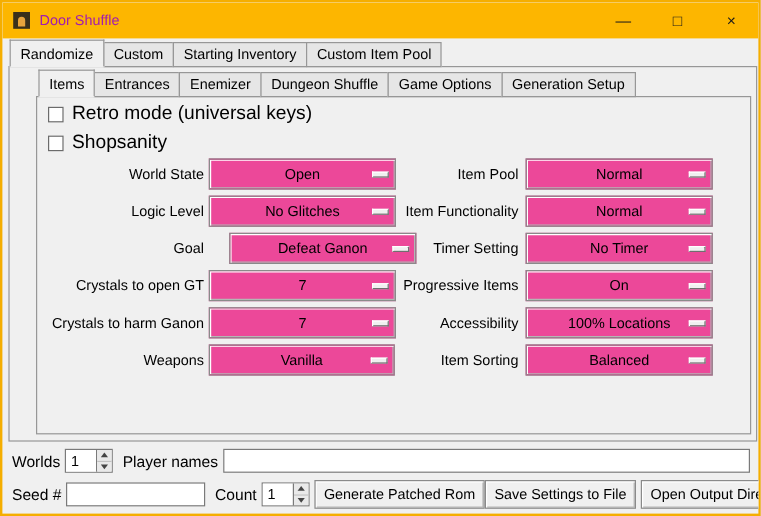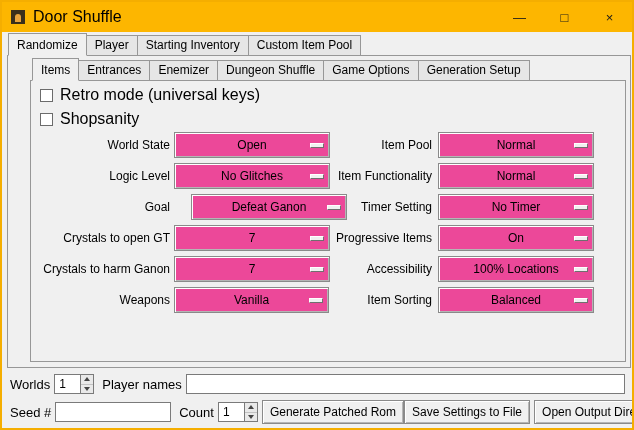--- a/index.html
+++ b/index.html
@@ -2,21 +2,21 @@
 <html><head>
 <meta charset="utf-8">
 <style>
   *{box-sizing:border-box;margin:0;padding:0;}
   html,body{background:#b9b9b9;}
   body{font-family:"Liberation Sans",sans-serif;}
   .window{position:relative;width:634px;height:430px;background:#f0f0f0;border:2px solid #f5ae00;overflow:hidden;font-size:12px;color:#000;}
   
   .titlebar{position:absolute;left:0;top:0;right:0;height:30px;background:#fdb600;display:flex;align-items:center;padding-left:8px;}
   .app-icon{width:16px;height:16px;margin-right:7px;flex:0 0 auto;}
-  .title{font-size:16px;color:#000000;}
+  .title{font-size:12px;color:#a21caf;}
   .win-controls{margin-left:auto;display:flex;height:30px;}
   .win-btn{width:45px;height:30px;display:flex;align-items:center;justify-content:center;font-size:13px;color:#1a1a1a;cursor:default;}
   
   .tabbar{position:absolute;display:flex;align-items:flex-end;z-index:3;}
   .tabbar.outer{left:6px;top:32px;height:22px;}
   .tabbar.inner{left:30px;top:57px;height:22px;}
   .tab{background:#e6e6e6;border:1px solid #979797;padding:2px 8px 3px;font-size:12px;position:relative;cursor:default;white-space:nowrap;}
   .tab + .tab{margin-left:-1px;}
   .tab.active{background:#f0f0f0;border-bottom-color:#f0f0f0;padding-top:4px;z-index:4;}
   
@@ -64,21 +64,21 @@
     <span class="title">Door Shuffle</span>
     <div class="win-controls">
       <div class="win-btn">—</div>
       <div class="win-btn">□</div>
       <div class="win-btn">×</div>
     </div>
   </div>
 
   <div class="tabbar outer">
     <div class="tab active">Randomize</div>
-    <div class="tab">Player</div>
+    <div class="tab">Custom</div>
     <div class="tab">Starting Inventory</div>
     <div class="tab">Custom Item Pool</div>
   </div>
   <div class="pane outer"></div>
 
   <div class="tabbar inner">
     <div class="tab active">Items</div>
     <div class="tab">Entrances</div>
     <div class="tab">Enemizer</div>
     <div class="tab">Dungeon Shuffle</div>

